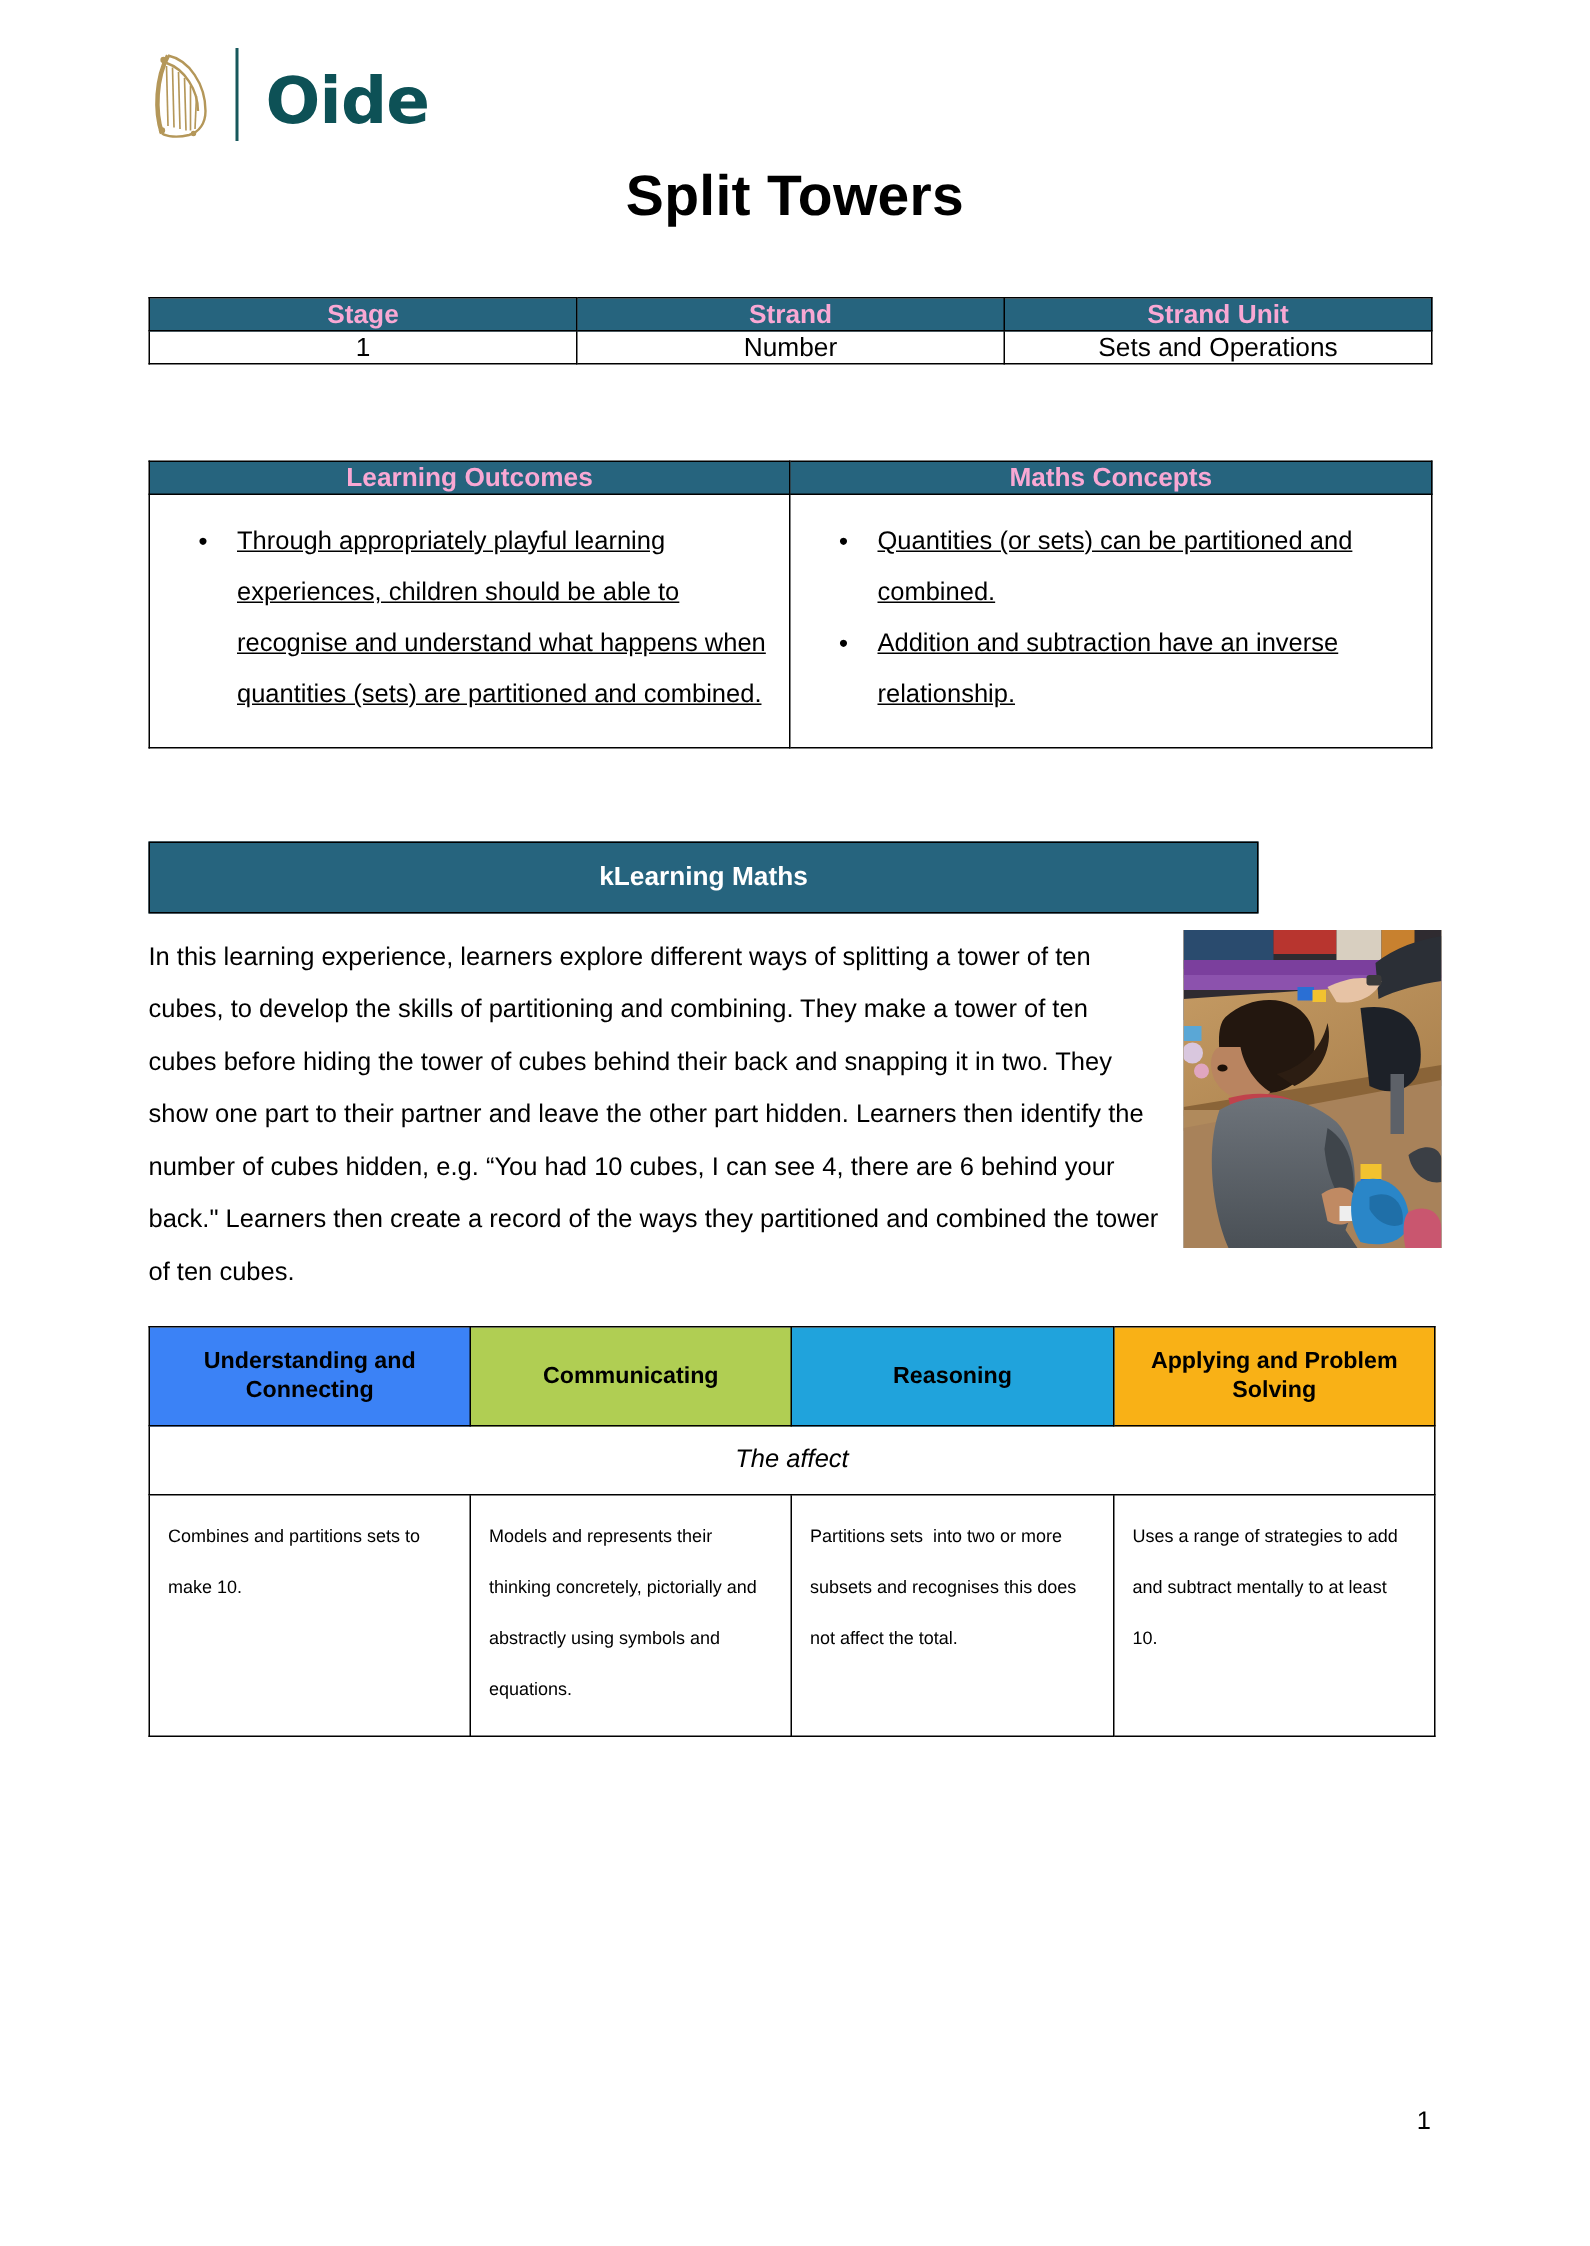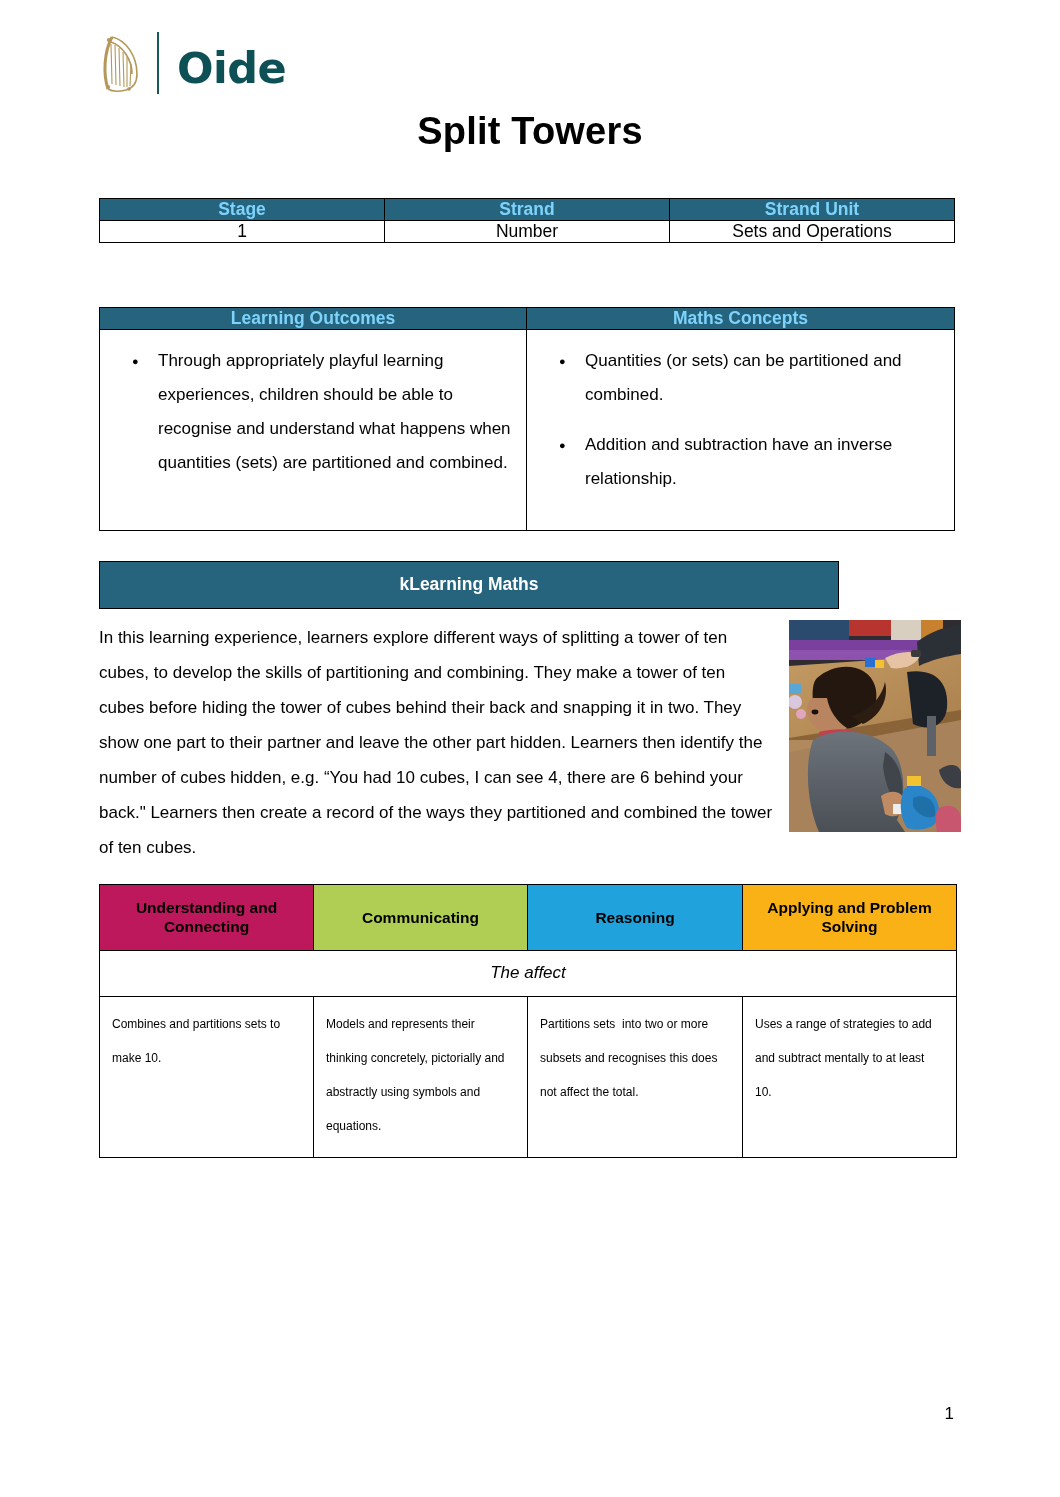--- a/index.html
+++ b/index.html
@@ -75,21 +75,21 @@
     border-collapse: collapse;
     table-layout: fixed;
   }
   table.doc-table td, table.doc-table th {
     border: 1.4px solid #000000;
     vertical-align: top;
     padding: 0;
   }
   .th-teal {
     background: #26647e;
-    color: #7dd3fc;
+    color: #f9a8d4;
     font-weight: bold;
     text-align: center;
     font-size: 17.5px;
     font-family: "Liberation Sans", sans-serif;
     padding: 11px 6px 12px 6px;
     vertical-align: middle;
   }
   .td-center {
     text-align: center;
     font-size: 17.5px;
@@ -107,22 +107,23 @@
     font-size: 17px;
     line-height: 34px;
   }
   ul.bullets {
     margin: 0;
     padding: 0 0 0 44px;
     list-style: none;
   }
   ul.bullets li {
     position: relative;
-    margin: 0 0 16px 0;
+    margin: 0 0 0 0;
     padding: 0;
+    text-decoration: underline;
   }
   ul.bullets li + li { margin-top: 0px; }
   ul.bullets li::before {
     content: "\25CF";
     position: absolute;
     left: -26px;
     top: 0;
     font-size: 11px;
     line-height: 34px;
   }
@@ -354,21 +355,21 @@
 
   <table class="doc-table" id="table-skills">
     <colgroup>
       <col style="width:214px">
         <col style="width:214px">
         <col style="width:215px">
         <col style="width:214px">
     </colgroup>
     <tbody>
       <tr>
-        <td class="sk-head" style="background:#be185d">Understanding and Connecting</td>
+        <td class="sk-head" style="background:#3b82f6">Understanding and Connecting</td>
         <td class="sk-head" style="background:#b0ce53">Communicating</td>
         <td class="sk-head" style="background:#20a3dc">Reasoning</td>
         <td class="sk-head" style="background:#f9b116">Applying and Problem Solving</td>
       </tr>
       <tr>
         <td class="learner-row" colspan="4">The affect</td>
       </tr>
       <tr>
         <td class="sk-cell">Combines and partitions sets to make 10.</td>
         <td class="sk-cell">Models and represents their thinking concretely, pictorially and abstractly using symbols and equations.</td>

